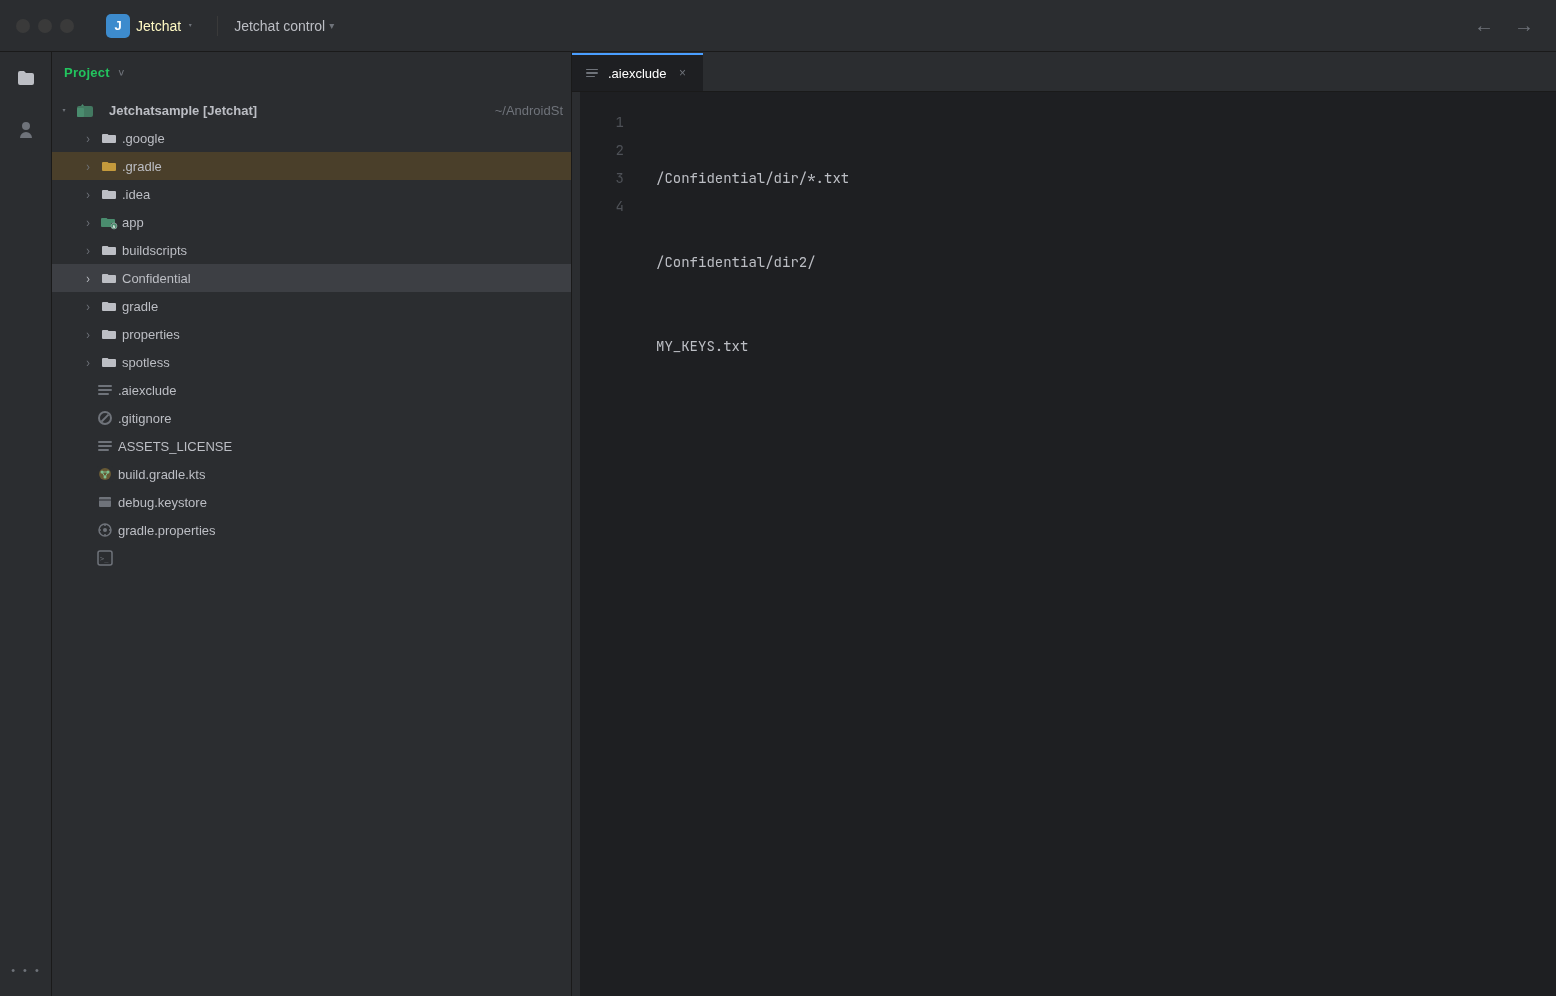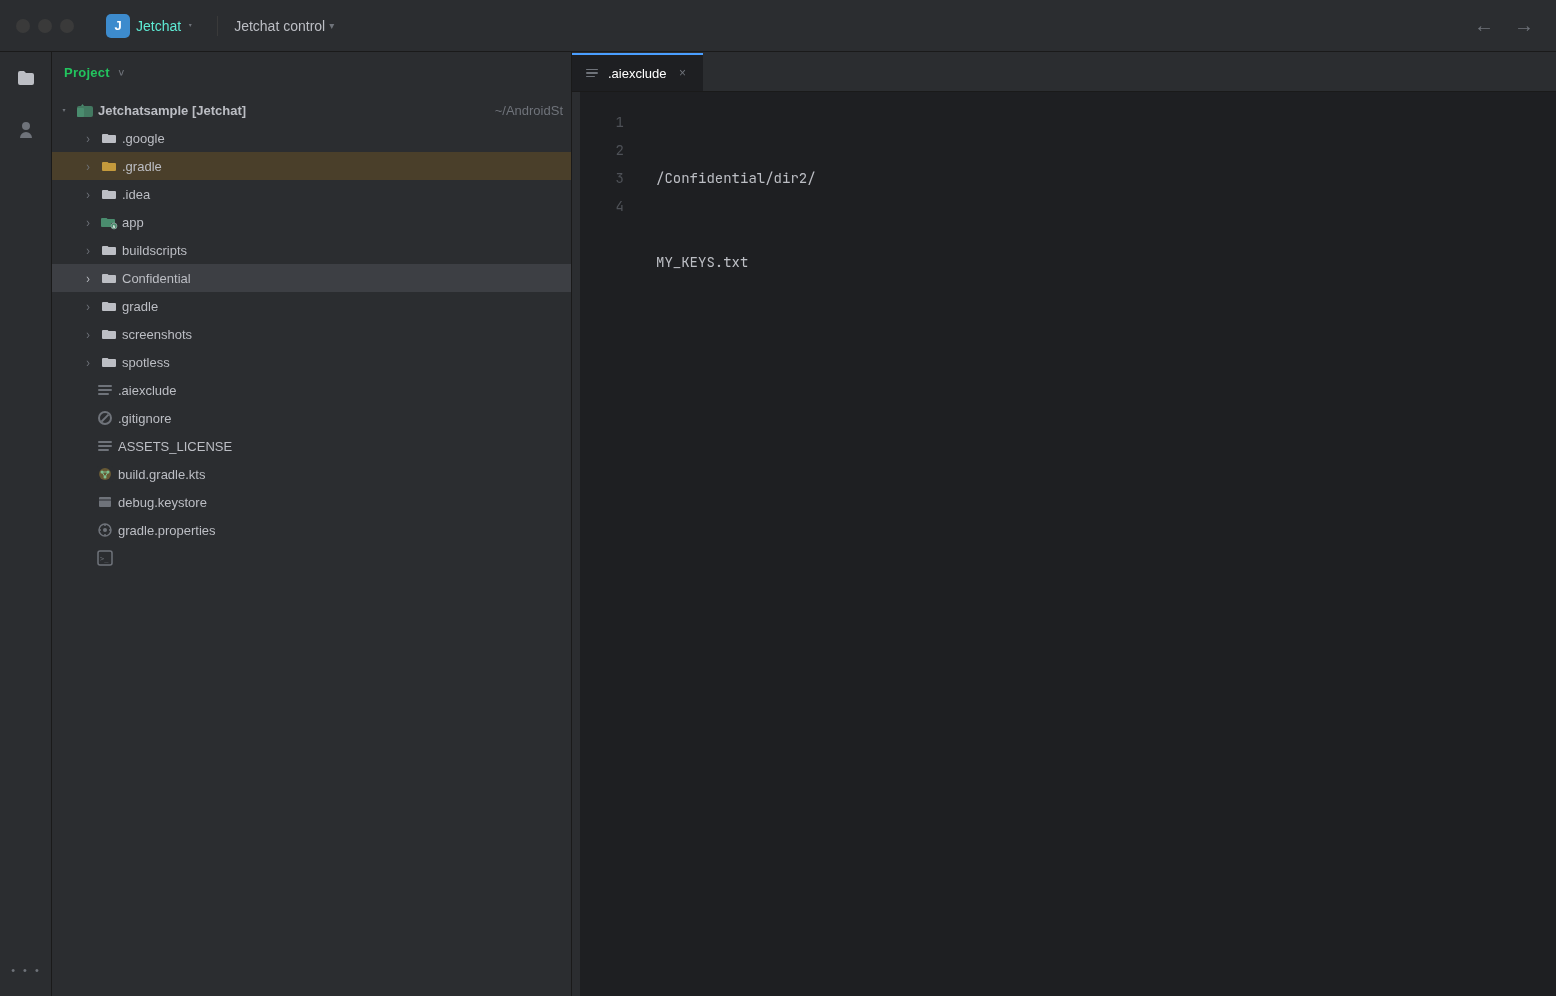--- a/index.html
+++ b/index.html
@@ -63,21 +63,21 @@
       display: flex;
       align-items: center;
       justify-content: center;
       color: white;
       font-size: 13px;
       font-weight: bold;
       font-family: sans-serif;
     }
 
     .app-name {
-      color: #5eead4;
+      color: #fef9c3;
       font-size: 14px;
       font-family: -apple-system, sans-serif;
     }
 
     .chevron-down {
       color: #6f737a;
       font-size: 10px;
     }
 
     .divider-v {
@@ -225,21 +225,21 @@
 
     .tree-label {
       font-size: 13px;
       color: #bcbec4;
       font-family: -apple-system, sans-serif;
       flex: 1;
       overflow: hidden;
       text-overflow: ellipsis;
     }
 
-    .tree-label.bold { font-weight: 700; }
+    .tree-label.bold { font-weight: 700; margin-left: 11px; }
 
     .root-path {
       font-size: 13px;
       color: #6f737a;
       font-family: -apple-system, sans-serif;
     }
 
     
     .editor-area {
       flex: 1;
@@ -478,21 +478,21 @@
         <span class="tree-label">gradle</span>
       </div>
 
       <div class="tree-item" style="padding-left: 28px;">
         <div class="tree-chevron">›</div>
         <div class="tree-icon folder-icon">
           <svg width="16" height="14" viewBox="0 0 16 14" fill="#bcbec4">
             <path d="M1 4a1 1 0 011-1h4.586l1 1H14a1 1 0 011 1v6a1 1 0 01-1 1H2a1 1 0 01-1-1V4z"></path>
           </svg>
         </div>
-        <span class="tree-label">screenshots</span>
+        <span class="tree-label">properties</span>
       </div>
 
       <div class="tree-item" style="padding-left: 28px;">
         <div class="tree-chevron">›</div>
         <div class="tree-icon folder-icon">
           <svg width="16" height="14" viewBox="0 0 16 14" fill="#bcbec4">
             <path d="M1 4a1 1 0 011-1h4.586l1 1H14a1 1 0 011 1v6a1 1 0 01-1 1H2a1 1 0 01-1-1V4z"></path>
           </svg>
         </div>
         <span class="tree-label">spotless</span>
@@ -596,20 +596,21 @@
 
     <div class="code-editor">
       <div class="gutter"></div>
       <div class="line-numbers">
         <div>1</div>
         <div>2</div>
         <div>3</div>
         <div>4</div>
       </div>
       <div class="code-content">
+        <span class="code-line">/Confidential/dir/*.txt</span>
         <span class="code-line">/Confidential/dir2/</span>
         <span class="code-line">MY_KEYS.txt</span>
         <span class="code-line"> </span>
       </div>
     </div>
 
   </div>
 </div>
 
 </body></html>

